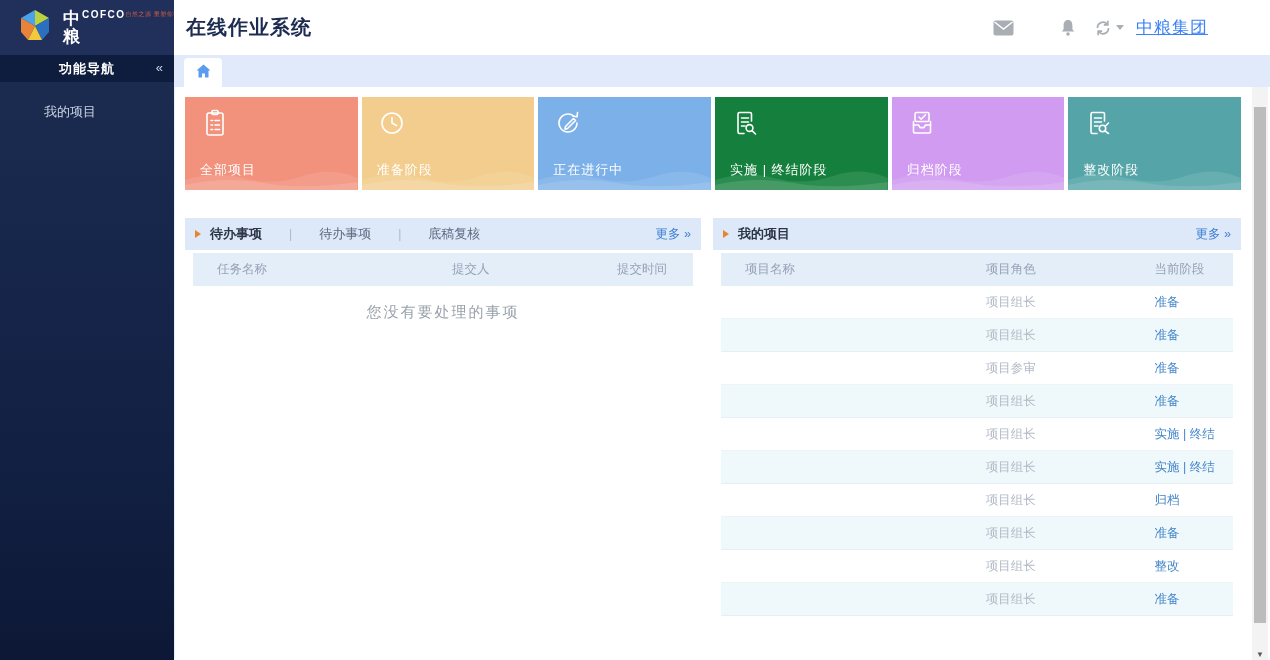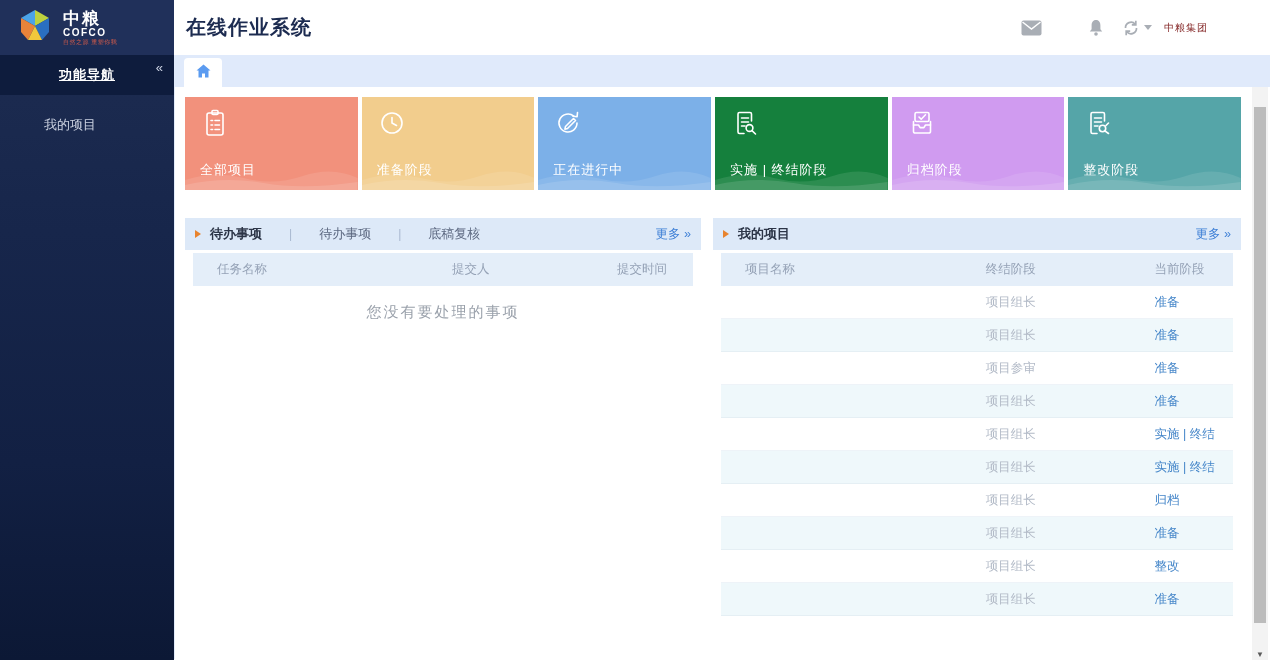--- a/index.html
+++ b/index.html
@@ -3,42 +3,42 @@
 <meta charset="utf-8">
 <style>
   * { margin:0; padding:0; box-sizing:border-box; }
   html,body { width:1270px; height:660px; overflow:hidden; }
   body { position:relative; font-family:"Liberation Sans","DejaVu Sans",sans-serif; background:#fff; }
 
   
   .sidebar { position:absolute; left:0; top:0; width:174px; height:660px;
              background:linear-gradient(180deg,#1e2d52 0%,#17264b 35%,#122043 70%,#0c1835 100%); }
   .logo-area { height:55px; display:flex; align-items:center; padding-left:16px; gap:9px; background:#20305a; }
-  .brand-text { display:flex; flex-direction:column; line-height:1.05; }
+  .brand-text { display:flex; flex-direction:row; line-height:1.05; }
   .brand-cn { color:#fff; font-size:17px; font-weight:bold; letter-spacing:2px; }
   .brand-en { color:#fff; font-size:10px; font-weight:bold; letter-spacing:1.5px; }
   .brand-tag { color:#d05a4a; font-size:6px; letter-spacing:.5px; margin-top:1px; white-space:nowrap; }
-  .nav-header { position:relative; height:40px; background:#0e1c3d; color:#ffffff; font-size:13px;
-                font-weight:bold; display:flex; align-items:center; justify-content:center; letter-spacing:1px;text-decoration:underline; }
+  .nav-header { position:relative; height:27px; background:#0e1c3d; color:#ffffff; font-size:13px;
+                font-weight:bold; display:flex; align-items:center; justify-content:center; letter-spacing:1px; }
   .collapse-btn { position:absolute; right:10px; top:0; height:27px; line-height:25px; color:#cfd6e6;
                   font-size:13px; cursor:pointer; font-weight:normal; }
   .menu-item { margin-top:16px; padding-left:44px; color:#ccd3e2; font-size:13px; line-height:28px; cursor:pointer; }
 
   
   .topbar { position:absolute; left:174px; top:0; width:1096px; height:55px; background:#fff;
             display:flex; align-items:center; }
   .page-title { margin-left:12px; font-size:20px; color:#1c2b50; font-weight:bold; letter-spacing:1px; }
   .topbar-right { position:absolute; right:62px; top:0; height:55px; display:flex; align-items:center; }
   .tb-icon { display:inline-flex; align-items:center; cursor:pointer; }
   .tb-mail { margin-right:46px; }
   .tb-bell { margin-right:18px; }
   .tb-refresh { margin-right:4px; }
   .caret-down { width:0; height:0; border-left:4px solid transparent; border-right:4px solid transparent;
                 border-top:5px solid #a9aeb5; display:inline-block; margin-right:12px; cursor:pointer; }
-  .username { color:#7f1d1d; font-size:10px; cursor:pointer; letter-spacing:1px; }
+  .username { color:#3b82f6; font-size:17px; cursor:pointer; letter-spacing:1px;text-decoration:underline; }
 
   
   .tabbar { position:absolute; left:174px; top:55px; width:1096px; height:32px; background:#e0eafb; }
   .tab-home { position:absolute; left:10px; top:3px; width:38px; height:29px; background:#fff;
               border-radius:4px 4px 0 0; display:flex; align-items:center; justify-content:center; cursor:pointer; }
 
   
   .content { position:absolute; left:174px; top:87px; width:1096px; height:572px; background:#fff;
              border-left:1px solid #e3ecfa; }
 
@@ -247,21 +247,21 @@
     </section>
 
     <section class="panel panel-right">
       <div class="panel-header">
         <span class="tri"></span>
         <span class="ptab active">我的项目</span>
         <a class="more-link">更多 »</a>
       </div>
       <div class="thead" id="proj-head">
           <div class="cell c1">项目名称</div>
-          <div class="cell c2">终结阶段</div>
+          <div class="cell c2">项目角色</div>
           <div class="cell c3">当前阶段</div>
         </div>
       <div class="rowwrap" id="proj-rows">
           <div class="trow">
             <div class="cell c1"></div>
             <div class="cell c2 role-cell">项目组长</div>
             <div class="cell c3"><span class="stage-link">准备</span></div>
           </div>
           <div class="trow">
             <div class="cell c1"></div>

